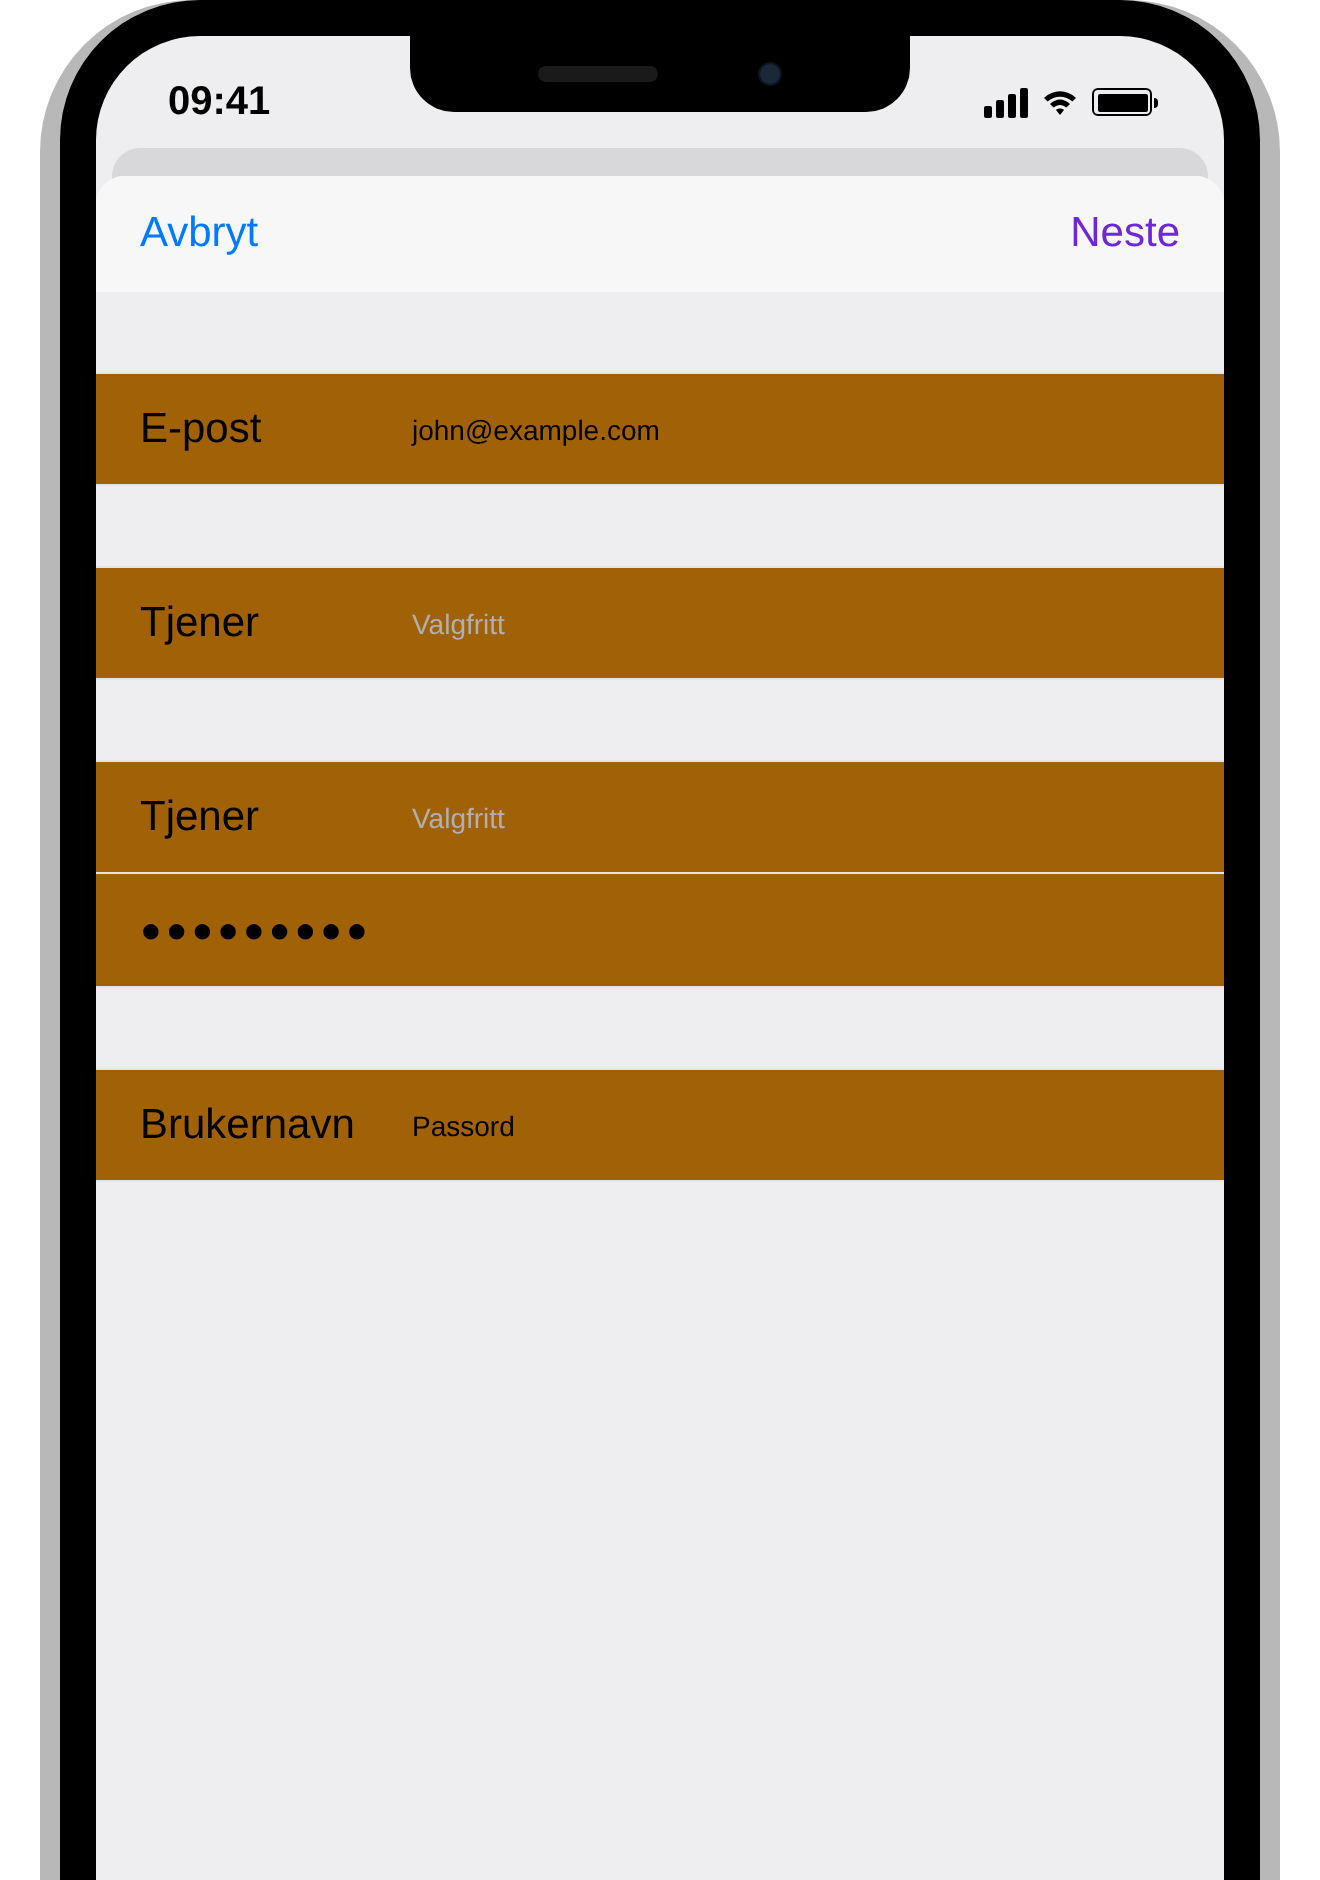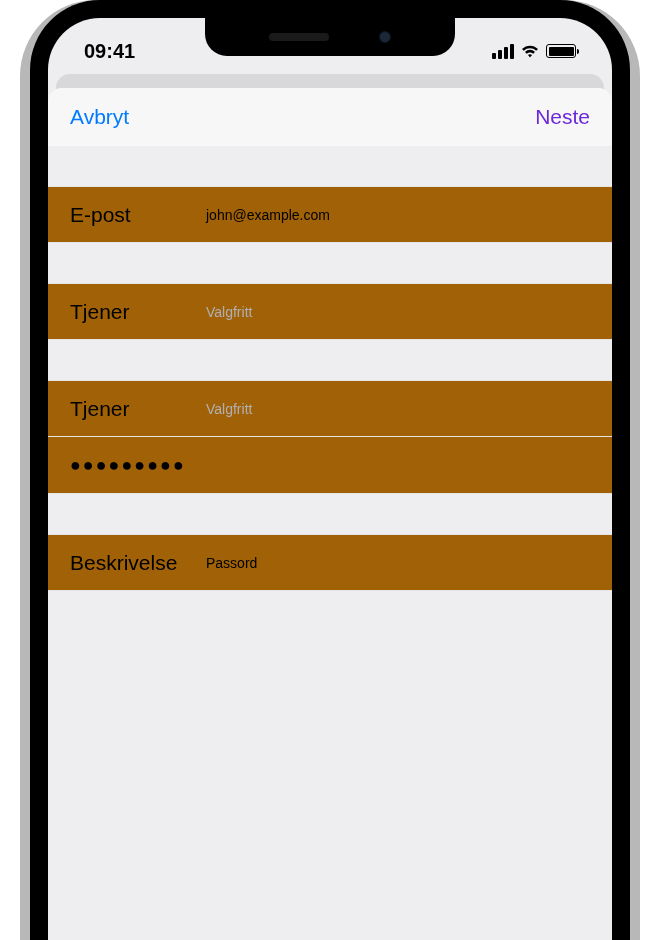--- a/index.html
+++ b/index.html
@@ -263,21 +263,21 @@
             <div class="form-label">Tjener</div>
             <input class="form-value" placeholder="Valgfritt" style="">
           </div>
           <div class="form-row">
             <div class="password-dots">●●●●●●●●●</div>
           </div>
         </div>
 
         <div class="form-group">
           <div class="form-row">
-            <div class="form-label">Beskrivelse</div>
+            <div class="form-label">Brukernavn</div>
             <div class="form-value">Passord</div>
           </div>
         </div>
 
       </div>
     </div>
   </div>
 </div>
 
 </body></html>

